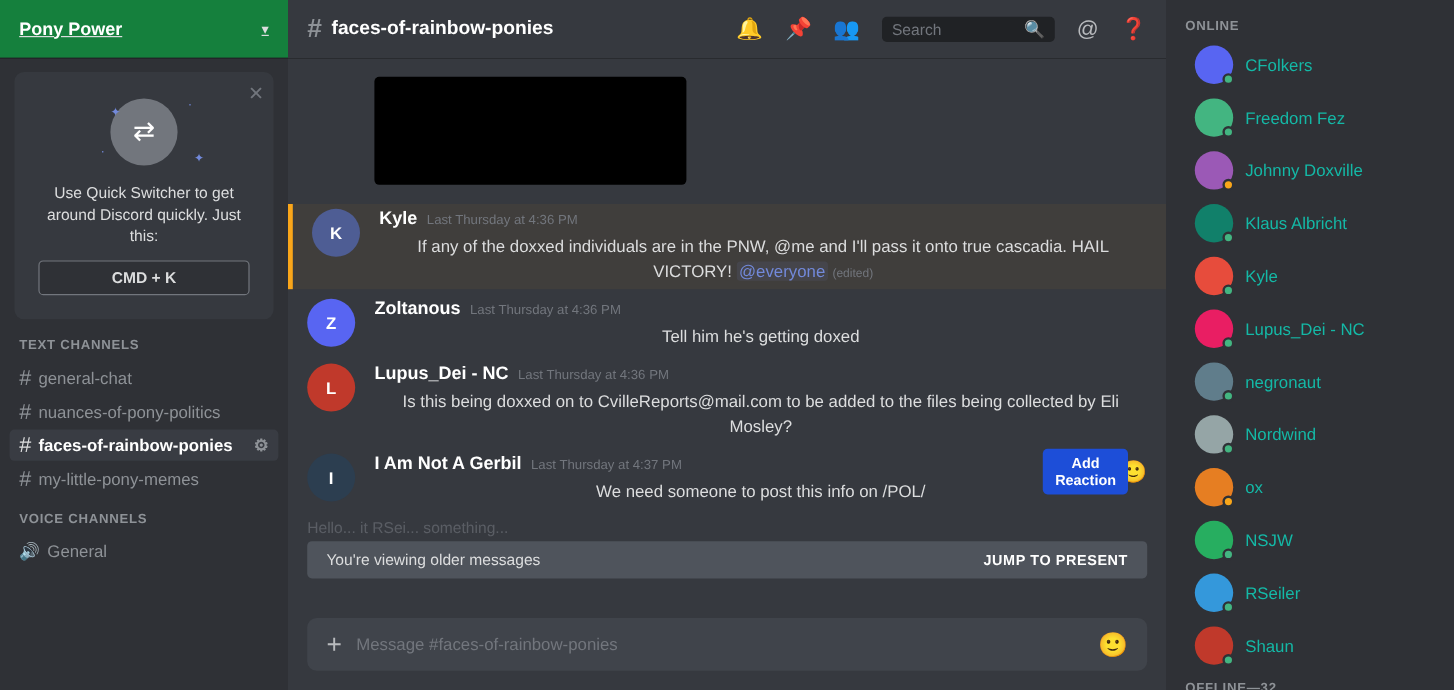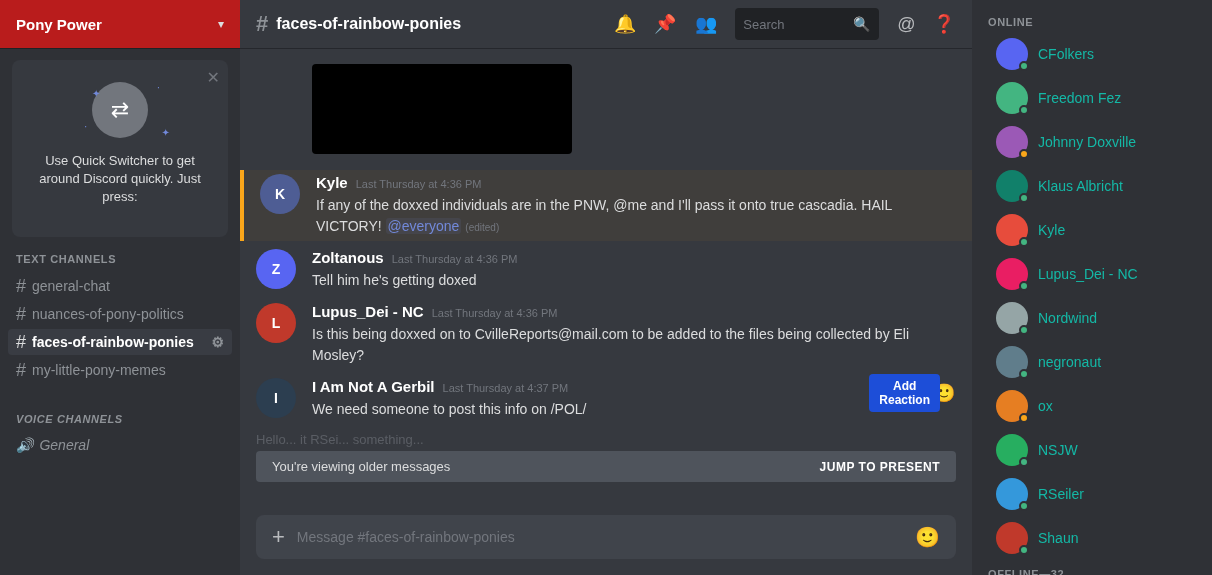--- a/index.html
+++ b/index.html
@@ -23,23 +23,24 @@
       flex-shrink: 0;
       height: 575px;
     }
 
     .server-header {
       display: flex;
       align-items: center;
       justify-content: space-between;
       padding: 0 16px;
       height: 48px;
-      background: #b91c1c;
+      background: #15803d;
       box-shadow: 0 1px 0 rgba(0,0,0,0.3);
       cursor: pointer;
+      text-decoration: underline;
     }
 
     .server-name {
       font-weight: 700;
       color: #fff;
       font-size: 15px;
     }
 
     .server-chevron {
       color: #dcddde;
@@ -160,22 +161,21 @@
       color: #dcddde;
     }
 
     .channel-gear {
       margin-left: auto;
       font-size: 14px;
       color: #8e9297;
     }
 
     .voice-section {
-      margin-top: 24px;
-      font-style: italic;
+      margin-top: 9px;
     }
 
     .voice-item {
       display: flex;
       align-items: center;
       padding: 4px 8px;
       border-radius: 4px;
       cursor: pointer;
       color: #8e9297;
       font-size: 14px;
@@ -230,21 +230,21 @@
       font-size: 18px;
     }
 
     .search-bar {
       display: flex;
       align-items: center;
       background: #202225;
       border-radius: 4px;
       padding: 2px 8px;
       width: 144px;
-      height: 32px;
+      height: 21px;
     }
 
     .search-bar input {
       background: transparent;
       border: none;
       outline: none;
       color: #dcddde;
       font-size: 13px;
       width: 100%;
     }
@@ -326,20 +326,21 @@
 
     .message-timestamp {
       font-size: 11px;
       color: #72767d;
     }
 
     .message-text {
       color: #dcddde;
       line-height: 1.5;
       font-size: 14px;
+      text-align: center;
     }
 
     .message-text .mention {
       color: #7289da;
       background: rgba(114,137,218,0.1);
       border-radius: 3px;
       padding: 0 2px;
     }
 
     .message-text .edited {
@@ -549,21 +550,22 @@
 
   <div class="quick-switcher-popup">
     <span class="popup-close">✕</span>
     <div class="qs-icon-area">
       <span class="qs-dots qs-dot-tl">✦</span>
       <span class="qs-dots qs-dot-tr">·</span>
       <div class="qs-circle">⇄</div>
       <span class="qs-dots qs-dot-bl">·</span>
       <span class="qs-dots qs-dot-br">✦</span>
     </div>
-    <p class="qs-text">Use Quick Switcher to get around Discord quickly. Just press:</p>
+    <p class="qs-text">Use Quick Switcher to get around Discord quickly. Just this:</p>
+    <button class="qs-shortcut">CMD + K</button>
   </div>
 
   <div class="channel-section">
     <div class="section-label">TEXT CHANNELS</div>
     <div class="channel-item">
       <span class="channel-hash">#</span>
       <span>general-chat</span>
     </div>
     <div class="channel-item">
       <span class="channel-hash">#</span>
@@ -721,31 +723,31 @@
   </div>
 
   <div class="member-item">
     <div class="member-avatar av-lupus">
       <div class="status-dot status-online"></div>
     </div>
     <span class="member-name">Lupus_Dei - NC</span>
   </div>
 
   <div class="member-item">
+    <div class="member-avatar av-negronaut">
+      <div class="status-dot status-online"></div>
+    </div>
+    <span class="member-name">negronaut</span>
+  </div>
+
+  <div class="member-item">
     <div class="member-avatar av-nordwind">
       <div class="status-dot status-online"></div>
     </div>
     <span class="member-name">Nordwind</span>
-  </div>
-
-  <div class="member-item">
-    <div class="member-avatar av-negronaut">
-      <div class="status-dot status-online"></div>
-    </div>
-    <span class="member-name">negronaut</span>
   </div>
 
   <div class="member-item">
     <div class="member-avatar av-ox">
       <div class="status-dot status-idle"></div>
     </div>
     <span class="member-name">ox</span>
   </div>
 
   <div class="member-item">

